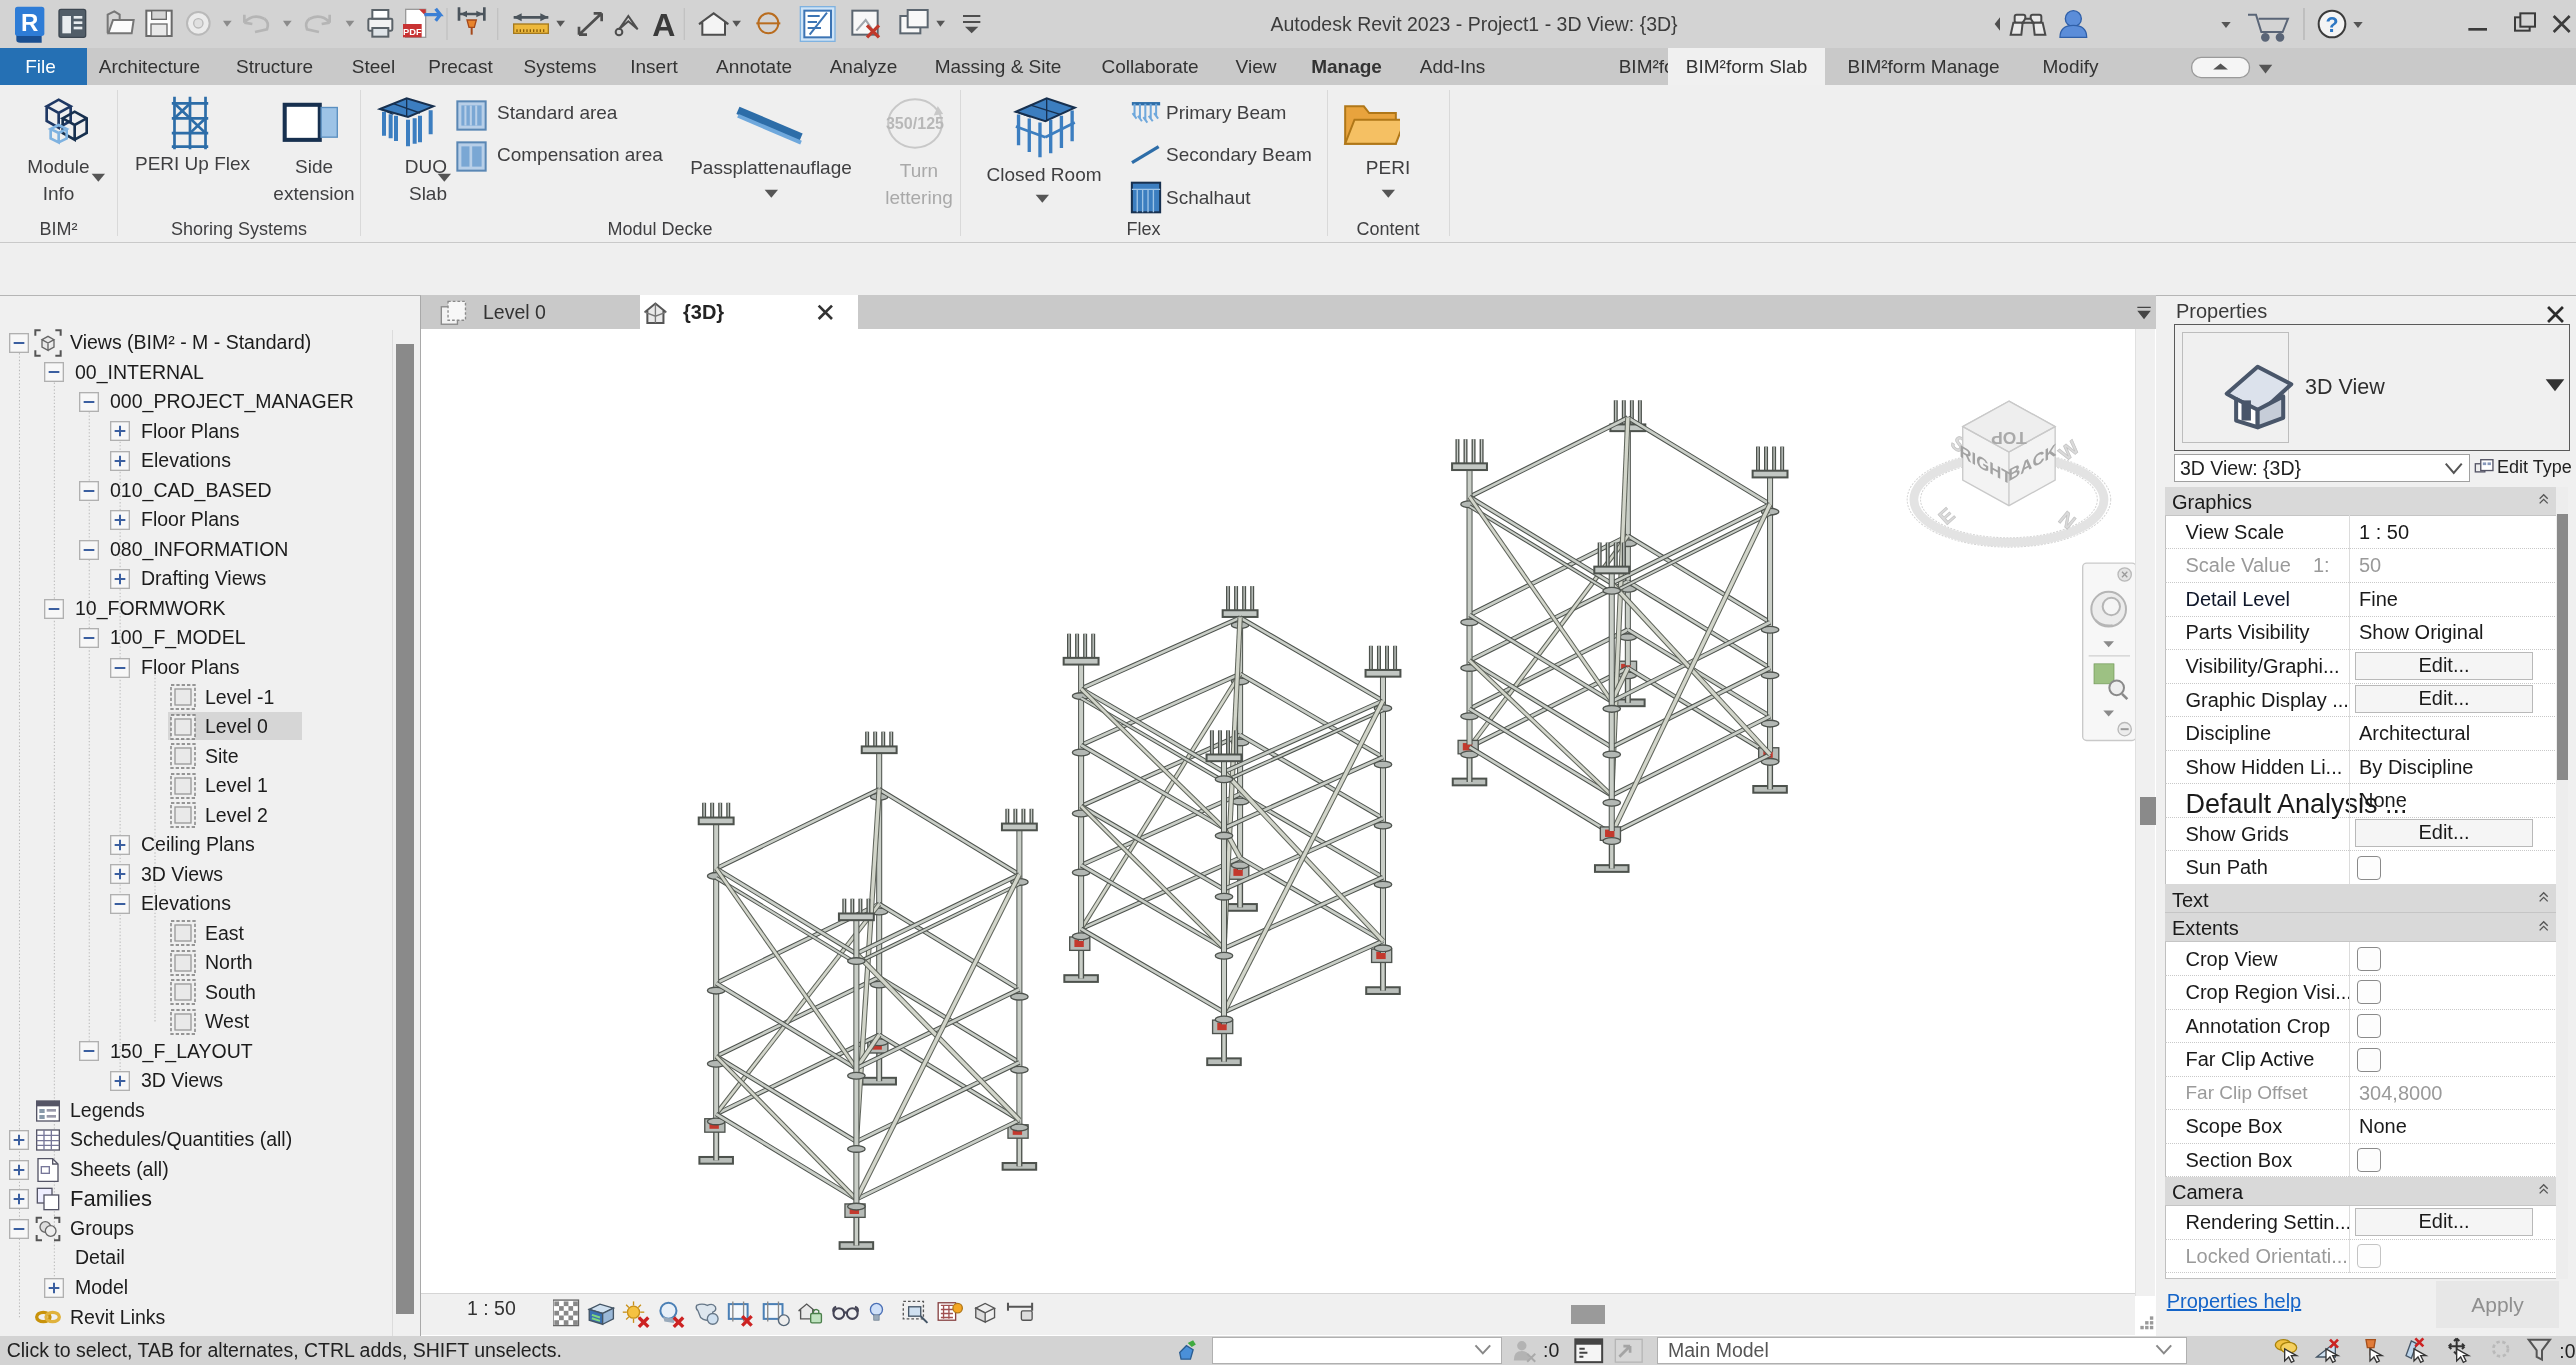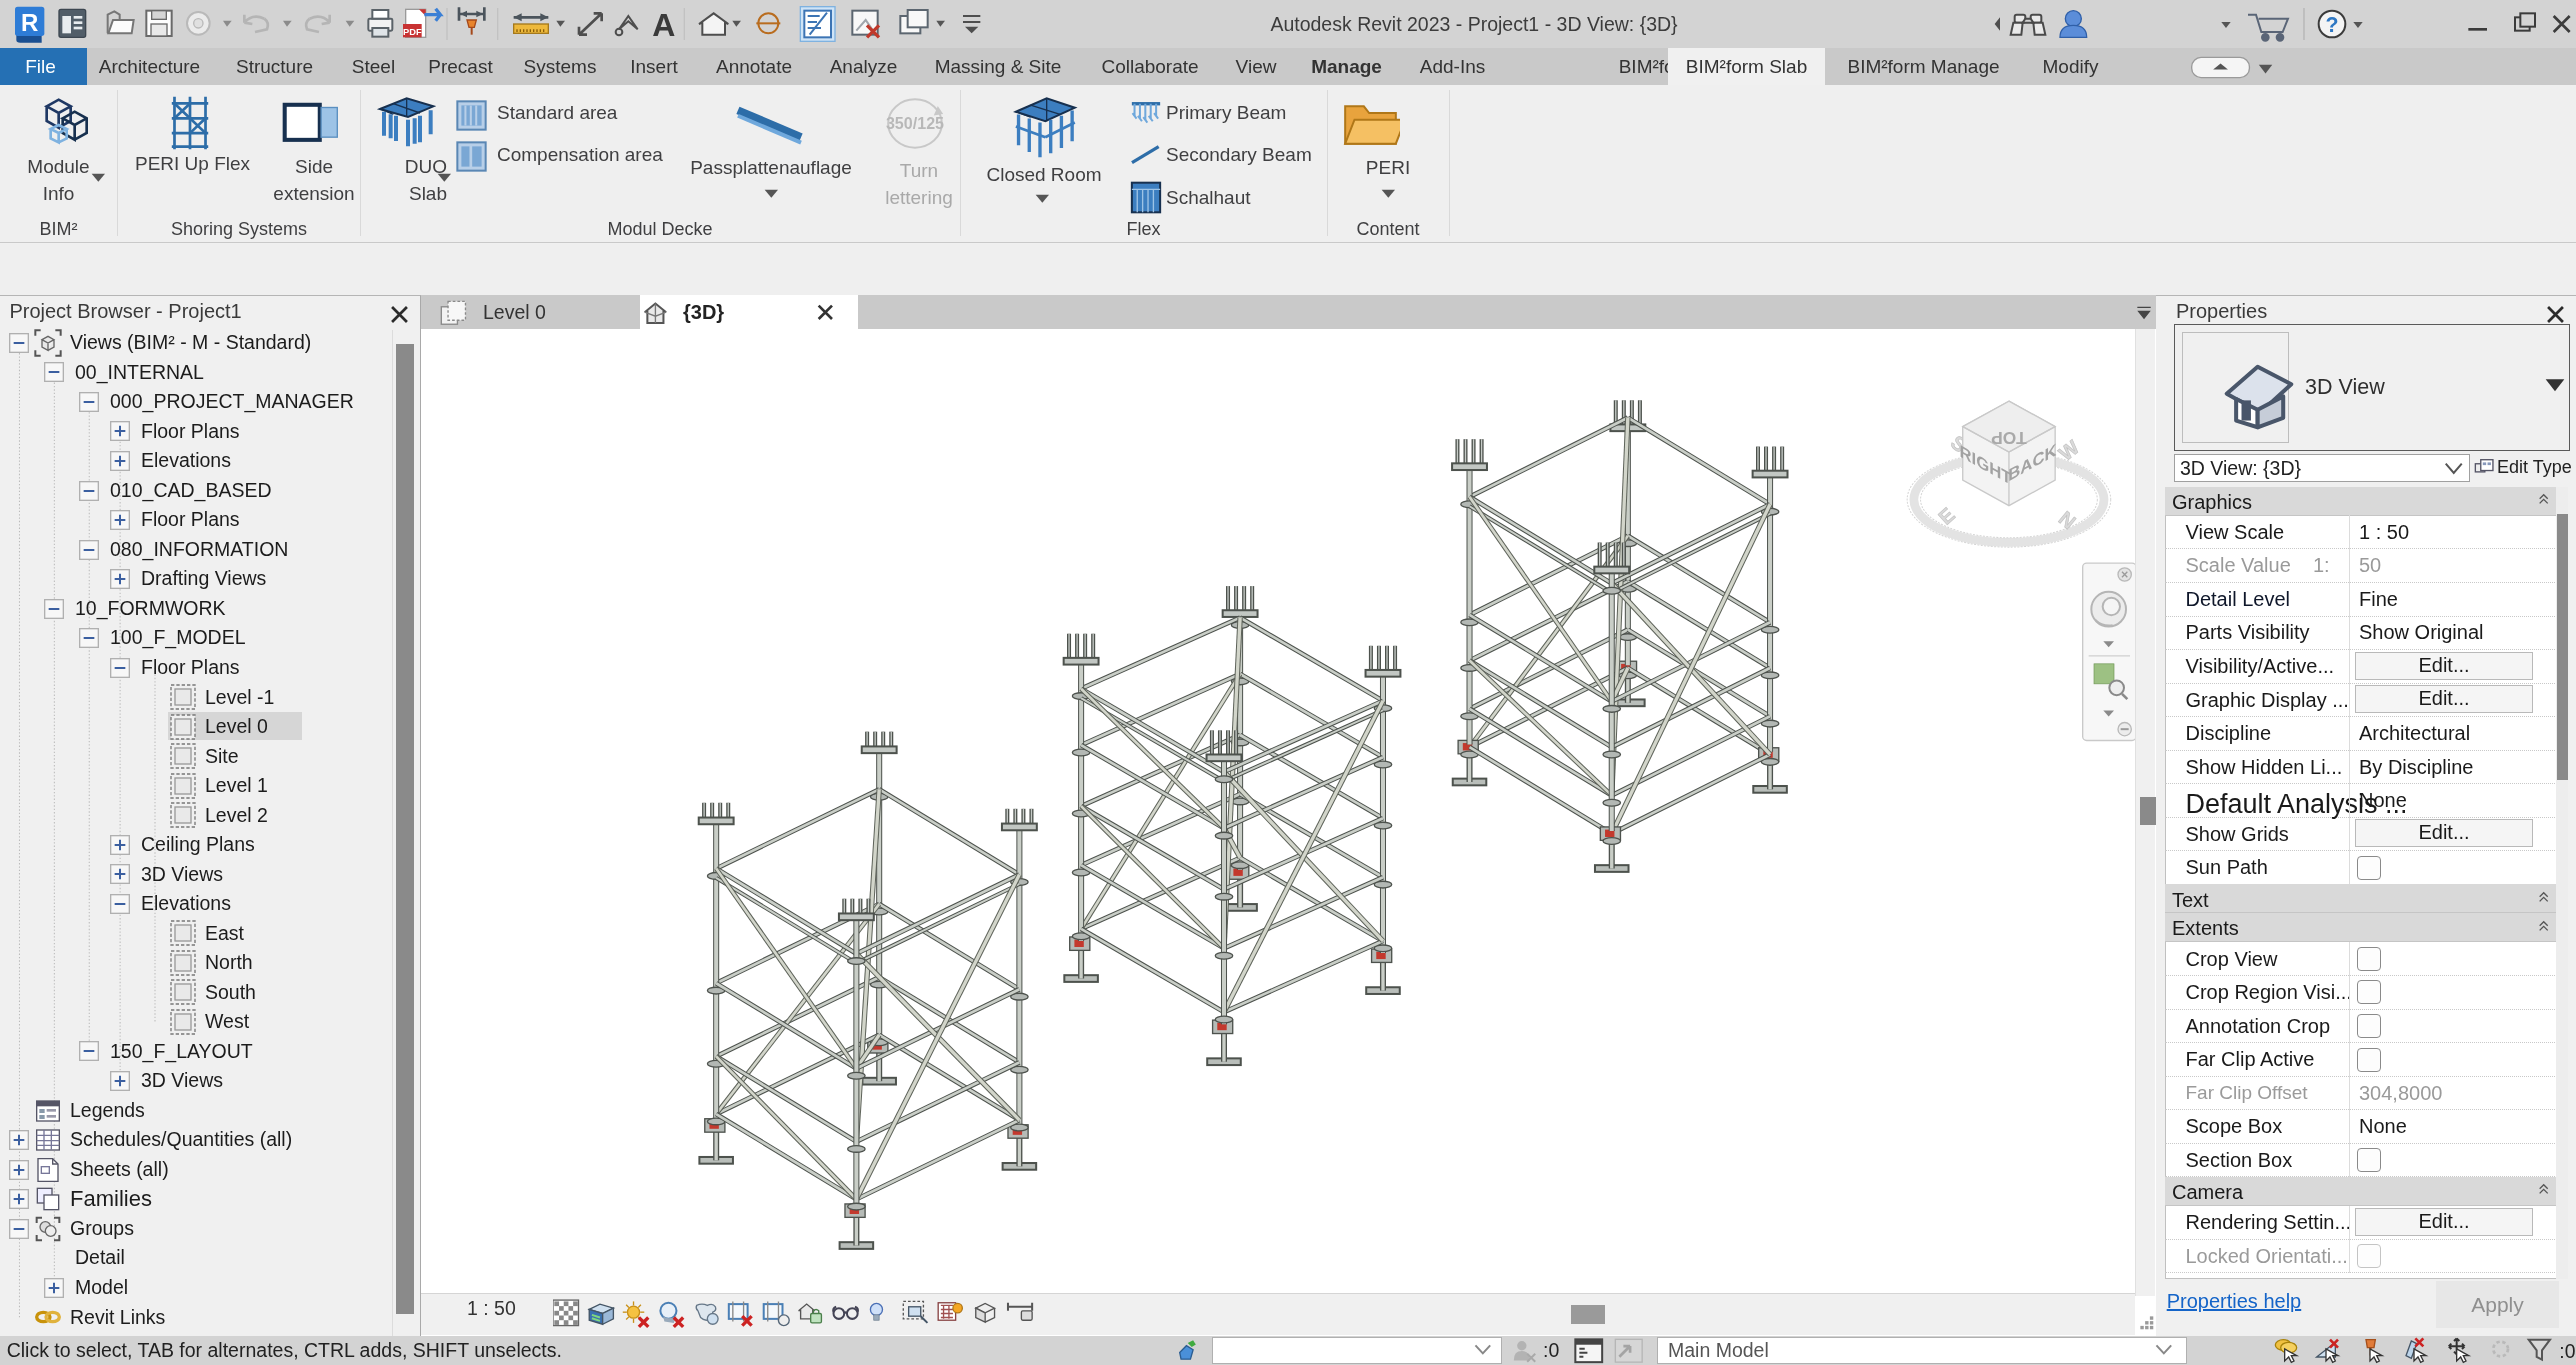--- a/index.html
+++ b/index.html
@@ -282,26 +282,20 @@
  <path d="M6 14 L34 14 L42 24 L82 24 L82 70 L6 70 Z" fill="#e8a33d" stroke="#b07718" stroke-width="3"></path>
  <path d="M6 70 L20 34 L96 34 L82 70 Z" fill="#f5c063" stroke="#b07718" stroke-width="3"></path>
 </svg>
 <div class="abs" style="left:1327px;top:72px;width:122px;text-align:center;font-size:19px;color:#3f3f41">PERI</div>
 <svg class="abs" style="left:1379px;top:102px" width="20" height="13.4" viewBox="0 0 30 20">
       <path d="M4 4 L24 4 L14 16 Z" fill="#555"></path>
     </svg>
 </div>
 <div class="abs" id="midstrip"></div>
 <div class="abs" id="browser">
-    <div class="abs" style="left:0;top:0;width:421px;height:34px;">
-      <div class="abs" style="left:9.4px;top:4px;font-size:20px;color:#3a3a3a">Project Browser - Project1</div>
-      <svg class="abs" style="left:388px;top:6.7px" width="23" height="23" viewBox="0 0 34 34">
-        <path d="M6 6 L28 28 M28 6 L6 28" stroke="#2b2b2b" stroke-width="4"></path>
-      </svg>
-    </div>
     <svg class="abs" style="left:0;top:32px" width="416" height="1007" viewBox="0 0 620 1500">
       <line x1="29" y1="22" x2="29" y2="1474" stroke="#b9b9b9" stroke-width="1.5" stroke-dasharray="2 3"></line>
       <line x1="81" y1="66" x2="81" y2="1430" stroke="#b9b9b9" stroke-width="1.5" stroke-dasharray="2 3"></line>
       <line x1="133" y1="110" x2="133" y2="1078" stroke="#b9b9b9" stroke-width="1.5" stroke-dasharray="2 3"></line>
       <line x1="179" y1="154" x2="179" y2="1122" stroke="#b9b9b9" stroke-width="1.5" stroke-dasharray="2 3"></line>
       <line x1="231" y1="506" x2="231" y2="1034" stroke="#b9b9b9" stroke-width="1.5" stroke-dasharray="2 3"></line>
     </svg>
     <svg class="abs" style="left:9.4px;top:37px" width="20" height="20" viewBox="0 0 30 30">
       <rect x="1" y="1" width="28" height="28" fill="#f7f7f7" stroke="#b0b0b0" stroke-width="2"></rect>
       <path d="M7 15 L23 15" stroke="#3b5fa0" stroke-width="3"></path>
@@ -1131,21 +1125,21 @@
     <div class="abs" style="left:203px;top:258px;font-size:20px;color:#9a9a9a;white-space:nowrap">50</div>
     <div class="abs" style="left:8.7px;top:287px;width:392px;height:34px;border-bottom:0.7px dotted #c9c9c9"></div>
     <div class="abs" style="left:29.5px;top:292px;font-size:20px;color:#0f172a;white-space:nowrap">Detail Level</div>
     <div class="abs" style="left:193px;top:287px;width:0.7px;height:34px;background:#dcdcdc"></div>
     <div class="abs" style="left:203px;top:292px;font-size:20px;color:#1a1a1a;white-space:nowrap">Fine</div>
     <div class="abs" style="left:8.7px;top:320px;width:392px;height:34px;border-bottom:0.7px dotted #c9c9c9"></div>
     <div class="abs" style="left:29.5px;top:325px;font-size:20px;color:#1a1a1a;white-space:nowrap">Parts Visibility</div>
     <div class="abs" style="left:193px;top:320px;width:0.7px;height:34px;background:#dcdcdc"></div>
     <div class="abs" style="left:203px;top:325px;font-size:20px;color:#1a1a1a;white-space:nowrap">Show Original</div>
     <div class="abs" style="left:8.7px;top:354px;width:392px;height:34px;border-bottom:0.7px dotted #c9c9c9"></div>
-    <div class="abs" style="left:29.5px;top:359px;font-size:20px;color:#1a1a1a;white-space:nowrap">Visibility/Active...</div>
+    <div class="abs" style="left:29.5px;top:359px;font-size:20px;color:#1a1a1a;white-space:nowrap">Visibility/Graphi...</div>
     <div class="abs" style="left:193px;top:354px;width:0.7px;height:34px;background:#dcdcdc"></div>
     <div class="abs" style="left:199px;top:356px;width:178px;height:28px;background:#f5f5f5;border:1.3px solid #b9b9b9;font-size:20px;color:#1a1a1a;text-align:center;line-height:25.5px">Edit...</div>
     <div class="abs" style="left:8.7px;top:387px;width:392px;height:34px;border-bottom:0.7px dotted #c9c9c9"></div>
     <div class="abs" style="left:29.5px;top:393px;font-size:20px;color:#1a1a1a;white-space:nowrap">Graphic Display ...</div>
     <div class="abs" style="left:193px;top:387px;width:0.7px;height:34px;background:#dcdcdc"></div>
     <div class="abs" style="left:199px;top:389px;width:178px;height:28px;background:#f5f5f5;border:1.3px solid #b9b9b9;font-size:20px;color:#1a1a1a;text-align:center;line-height:25.5px">Edit...</div>
     <div class="abs" style="left:8.7px;top:421px;width:392px;height:34px;border-bottom:0.7px dotted #c9c9c9"></div>
     <div class="abs" style="left:29.5px;top:426px;font-size:20px;color:#1a1a1a;white-space:nowrap">Discipline</div>
     <div class="abs" style="left:193px;top:421px;width:0.7px;height:34px;background:#dcdcdc"></div>
     <div class="abs" style="left:203px;top:426px;font-size:20px;color:#1a1a1a;white-space:nowrap">Architectural</div>

